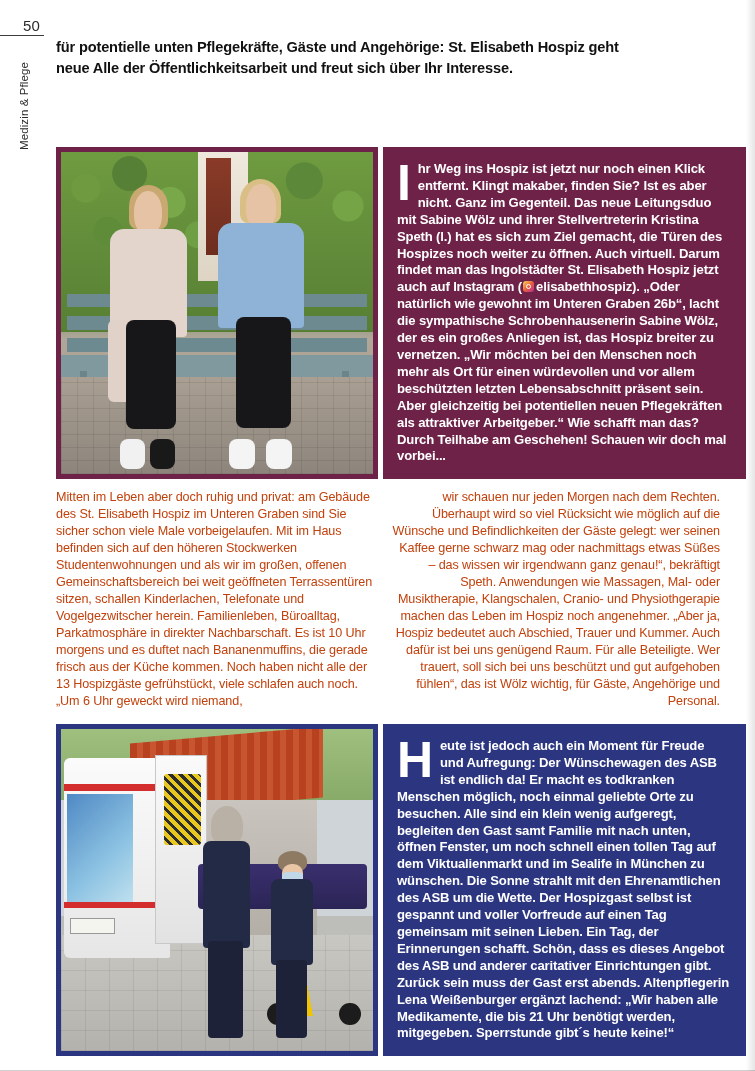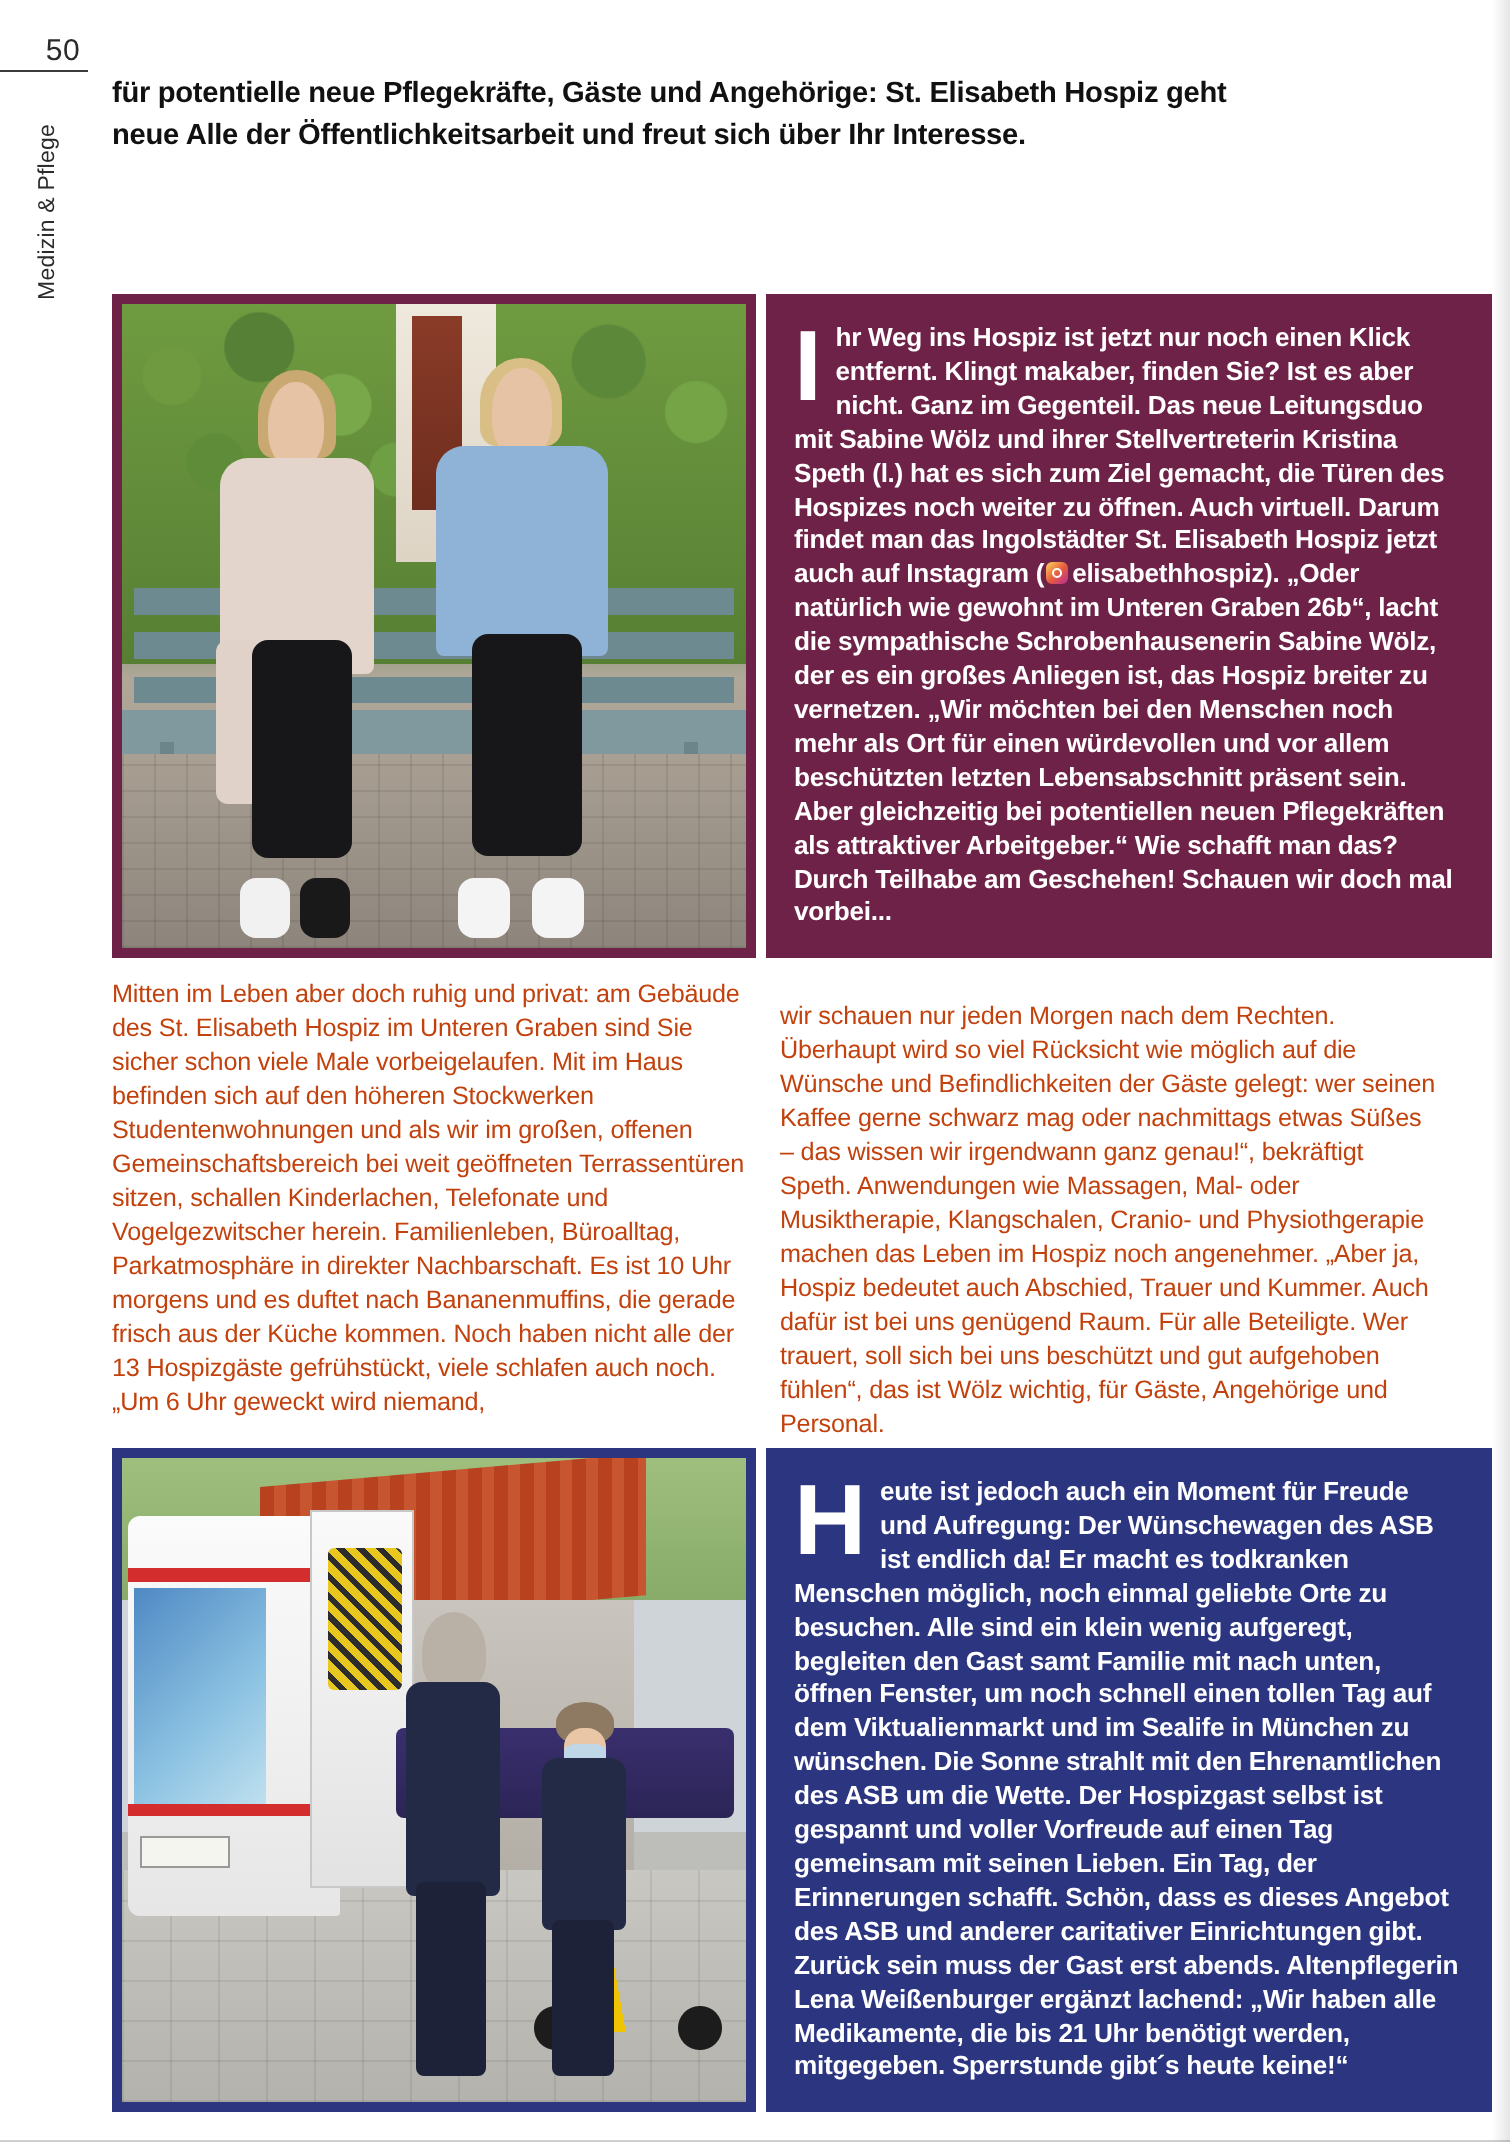--- a/index.html
+++ b/index.html
@@ -360,21 +360,21 @@
   
   .bodytext {
     position: absolute;
     font-size: 12.6px;
     line-height: 17.0px;
     color: #c2410c;
     letter-spacing: -0.1px;
     text-align: left;
   }
   .col-left  { left: 56px;  top: 489px; width: 322px; }
-  .col-right { left: 390px; top: 500px; width: 330px; }
+  .col-right { left: 390px; top: 489px; width: 330px; text-align: right; }
   .bodytext p { margin: 0; }
 
   .row-bottom {
     position: absolute;
     left: 56px;
     top: 724px;
     width: 690px;
     height: 332px;
   }
 
@@ -400,21 +400,21 @@
 <div class="page">
 
   <div class="margin-col">
     <div class="page-number-rule"></div>
     <div class="page-number">50</div>
     <div class="section-label">Medizin &amp; Pflege</div>
   </div>
 
   <div class="headline-block">
     <div class="subhead">
-      <span>für potentielle neue Pflegekräfte, Gäste und Angehörige: St. Elisabeth Hospiz geht</span>
+      <span>für potentielle unten Pflegekräfte, Gäste und Angehörige: St. Elisabeth Hospiz geht</span>
       <span>neue Alle der Öffentlichkeitsarbeit und freut sich über Ihr Interesse.</span>
     </div>
   </div>
 
   <div class="row-top">
 
     <div class="photo-frame top">
       <div class="photo-inner ph1">
         <div class="hedge"></div>
         <div class="wall"></div>

